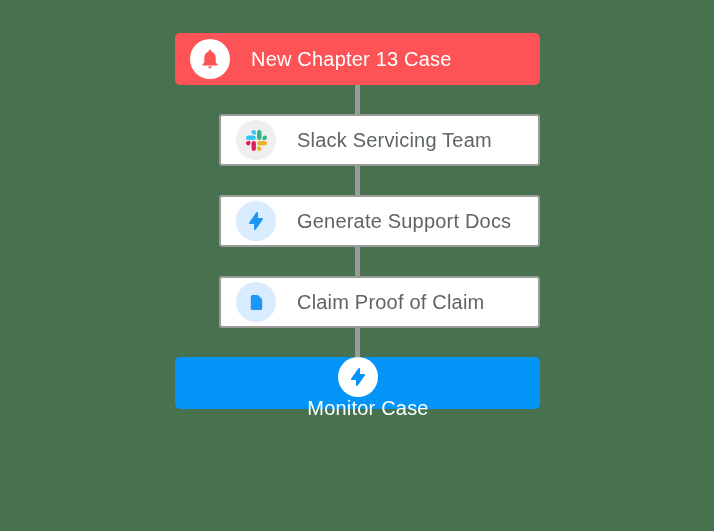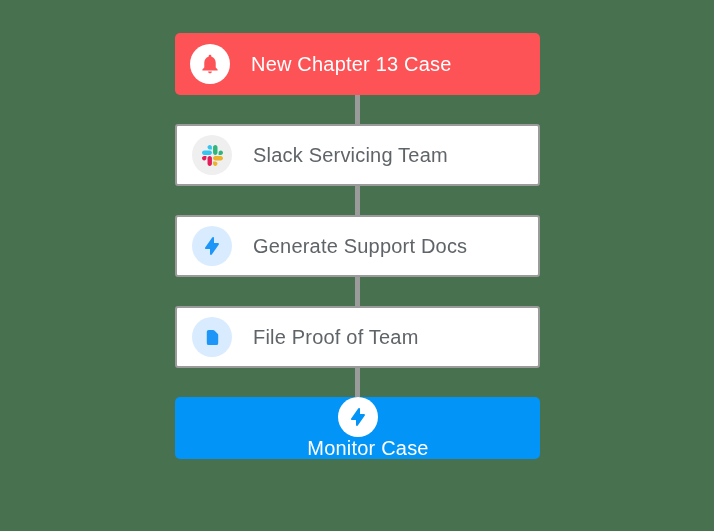--- a/index.html
+++ b/index.html
@@ -14,33 +14,34 @@
   .flow {
     position: absolute;
     left: 175px;
     top: 33px;
     width: 365px;
     display: flex;
     flex-direction: column;
   }
   .card {
     box-sizing: border-box;
-    height: 62px;
+    height: 52px;
     display: flex;
     align-items: center;
     padding: 0 15px;
     border-radius: 5px;
     z-index: 1;
   }
   .card--red  { background: #fd5356; }
   .card--blue { background: #0394f8; flex-direction: column; }
   .card--white {
     background: #ffffff;
     border: 2px solid #9b9b9b;
     border-radius: 3px;
+    margin-left: 44px;
   }
   .icon-circle {
     flex: 0 0 40px;
     width: 40px;
     height: 40px;
     border-radius: 50%;
     display: flex;
     align-items: center;
     justify-content: center;
   }
@@ -105,21 +106,21 @@
     </div>
 
     <div class="connector"></div>
 
     <div class="card card--white">
       <span class="icon-circle circle--ltblue">
         <svg width="19" height="19" viewBox="0 0 20 20" fill="#1e96f8" aria-hidden="true">
           <path d="M4 4a2 2 0 0 1 2-2h4.586A2 2 0 0 1 12 2.586L15.414 6A2 2 0 0 1 16 7.414V16a2 2 0 0 1-2 2H6a2 2 0 0 1-2-2V4z"></path>
         </svg>
       </span>
-      <span class="label label--gray">File Proof of Team</span>
+      <span class="label label--gray">Claim Proof of Claim</span>
     </div>
 
     <div class="connector"></div>
 
     <div class="card card--blue">
       <span class="icon-circle circle--white">
         <svg width="20" height="20" viewBox="0 0 20 20" fill="#0394f8" aria-hidden="true">
           <path d="M11.3 1.046A1 1 0 0 1 12 2v5h4a1 1 0 0 1 .82 1.573l-7 10A1 1 0 0 1 8 18v-5H4a1 1 0 0 1-.82-1.573l7-10a1 1 0 0 1 1.12-.38z"></path>
         </svg>
       </span>

